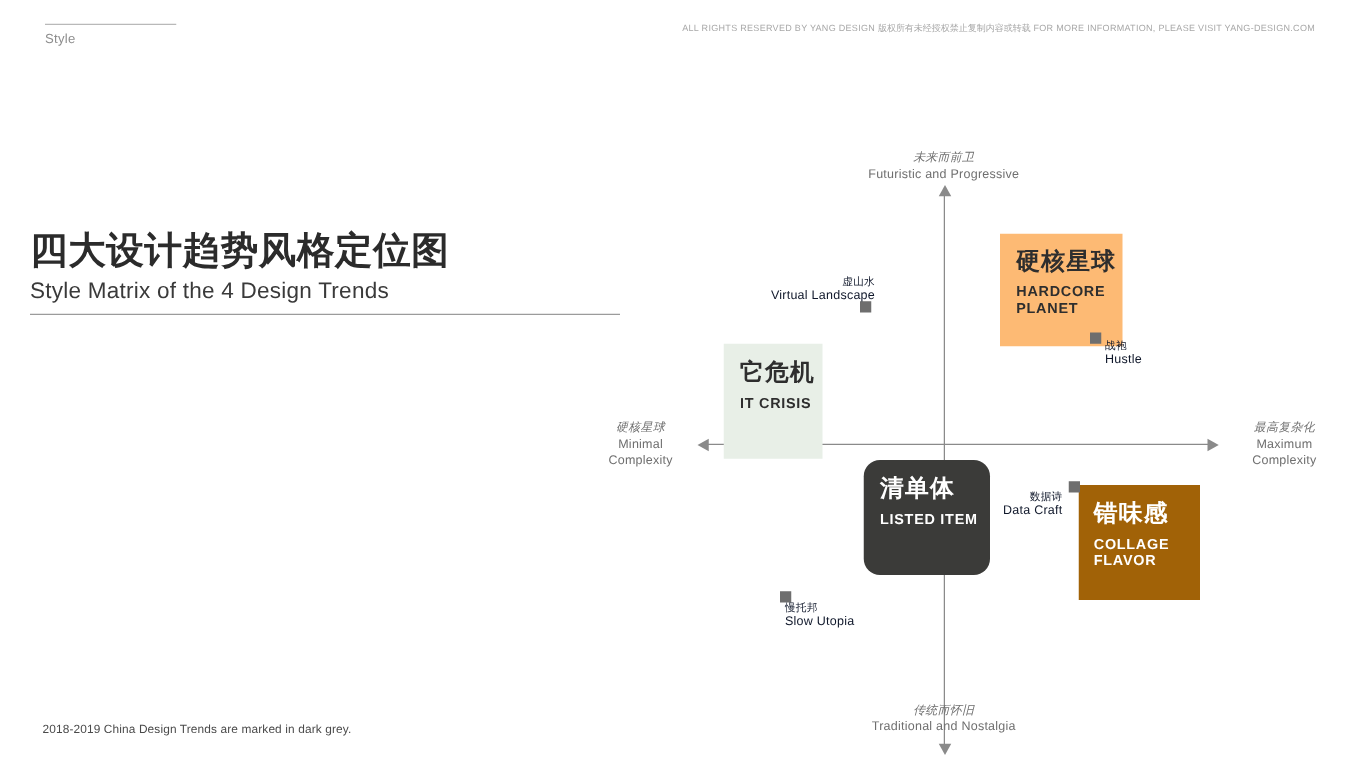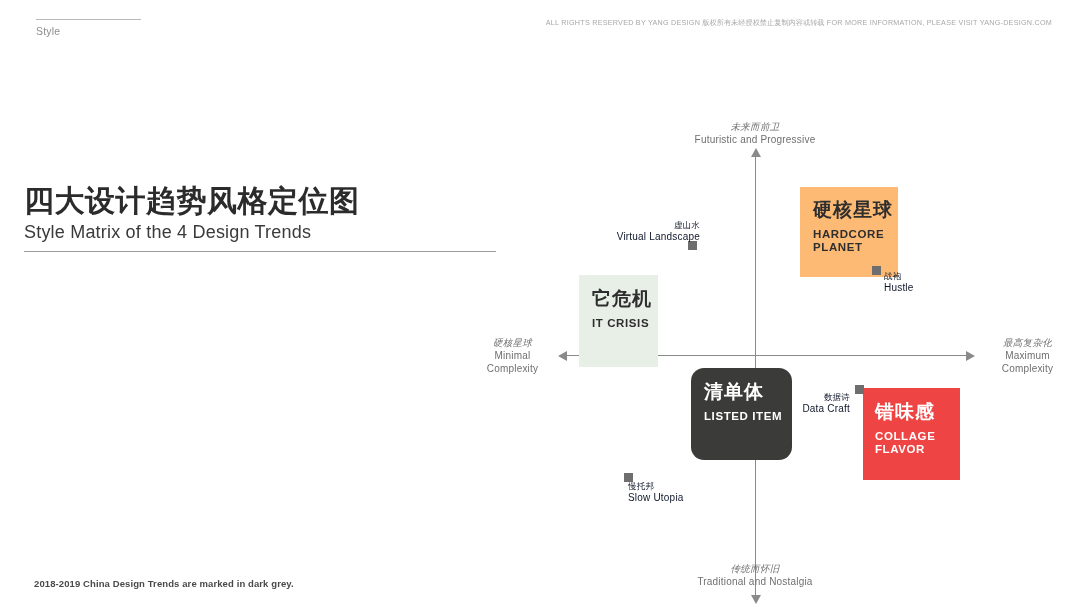--- a/index.html
+++ b/index.html
@@ -91,21 +91,21 @@
   #footer-note {
     position: absolute;
     left: 34px;
     bottom: 18px;
     font-size: 9.5px;
     line-height: 13px;
     color: #4a4a4a;
     font-weight: 600;
     letter-spacing: 0.1px;
   }
-  #footer-note .note-en { font-weight: 700; margin-top: 31px; }
+  #footer-note .note-en { font-weight: 400; margin-top: 31px; }
 
   
   #style-matrix {
     position: absolute;
     left: 480px;
     top: 100px;
     width: 600px;
     height: 508px;
   }
 
@@ -331,21 +331,21 @@
     </div>
   </div>
 
   <div class="trend-block" id="block-listed-item" style="background: rgb(59, 59, 57); color: rgb(255, 255, 255);">
     <div class="tb-cn">清单体</div>
     <div class="tb-en">
       <div>LISTED ITEM</div>
     </div>
   </div>
 
-  <div class="trend-block" id="block-collage-flavor" style="background: #ef4444; color: rgb(255, 255, 255);">
+  <div class="trend-block" id="block-collage-flavor" style="background: #a16207; color: rgb(255, 255, 255);">
     <div class="tb-cn">错味感</div>
     <div class="tb-en">
       <div>COLLAGE</div>
       <div>FLAVOR</div>
     </div>
   </div>
 
   <div class="marker-point" id="marker-virtual-landscape">
     <div class="marker-square" style="background: rgb(110, 110, 110);"></div>
     <div class="marker-caption">

